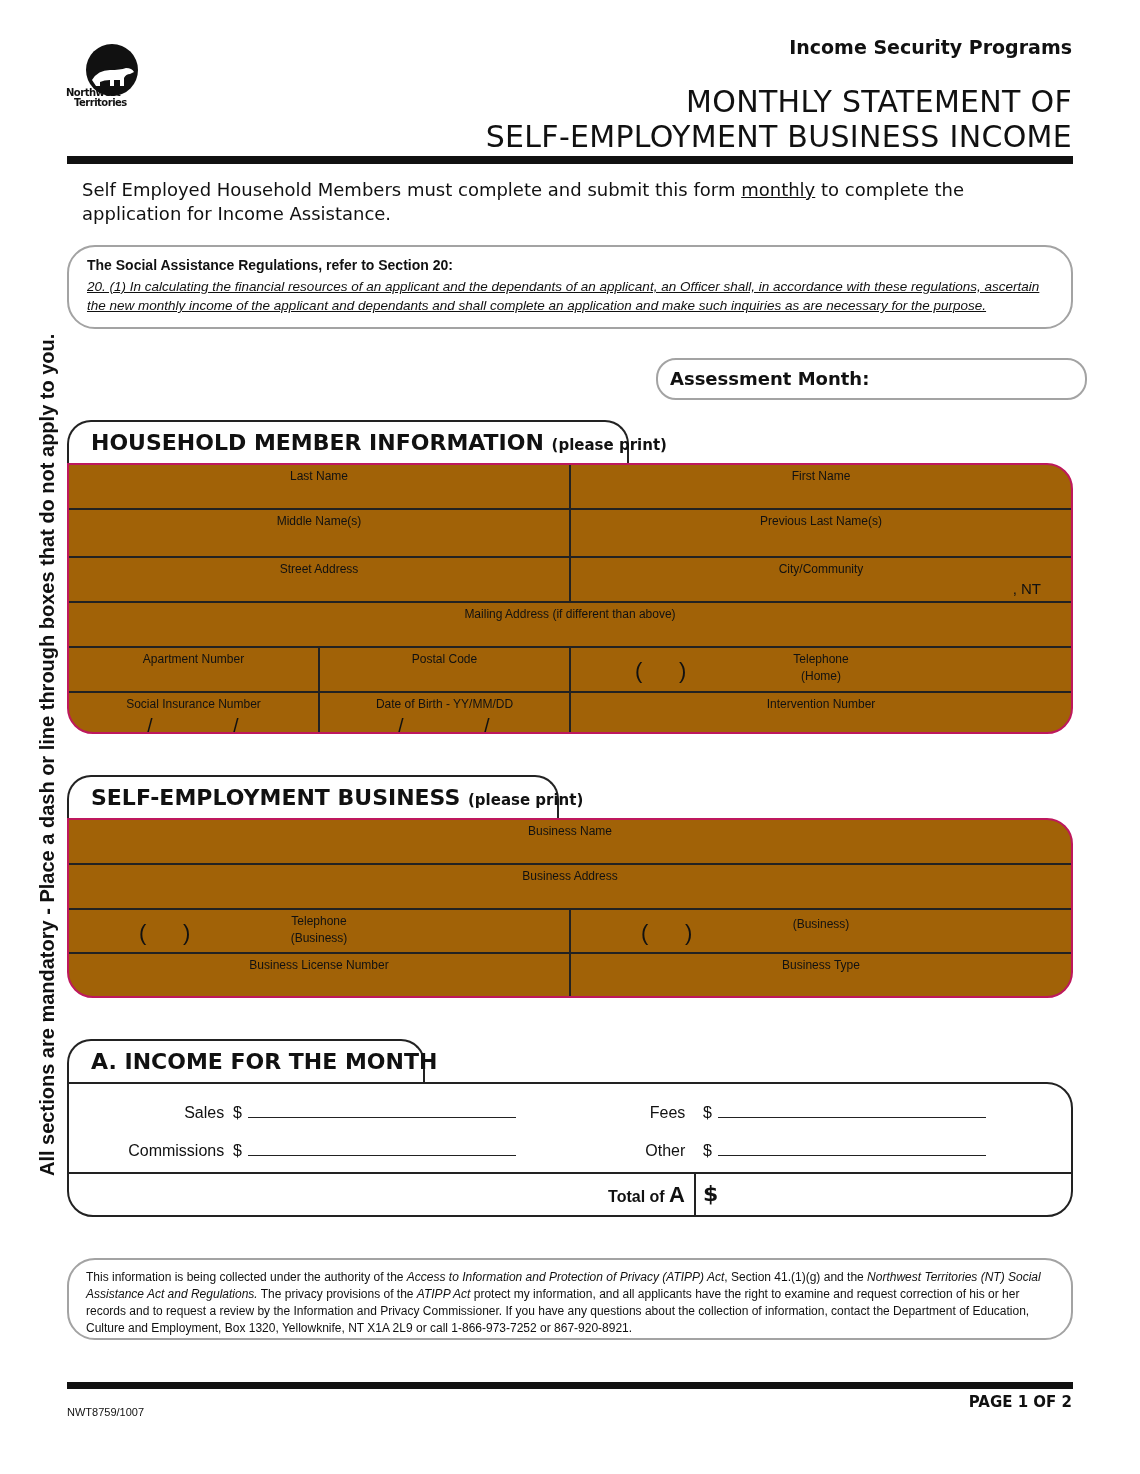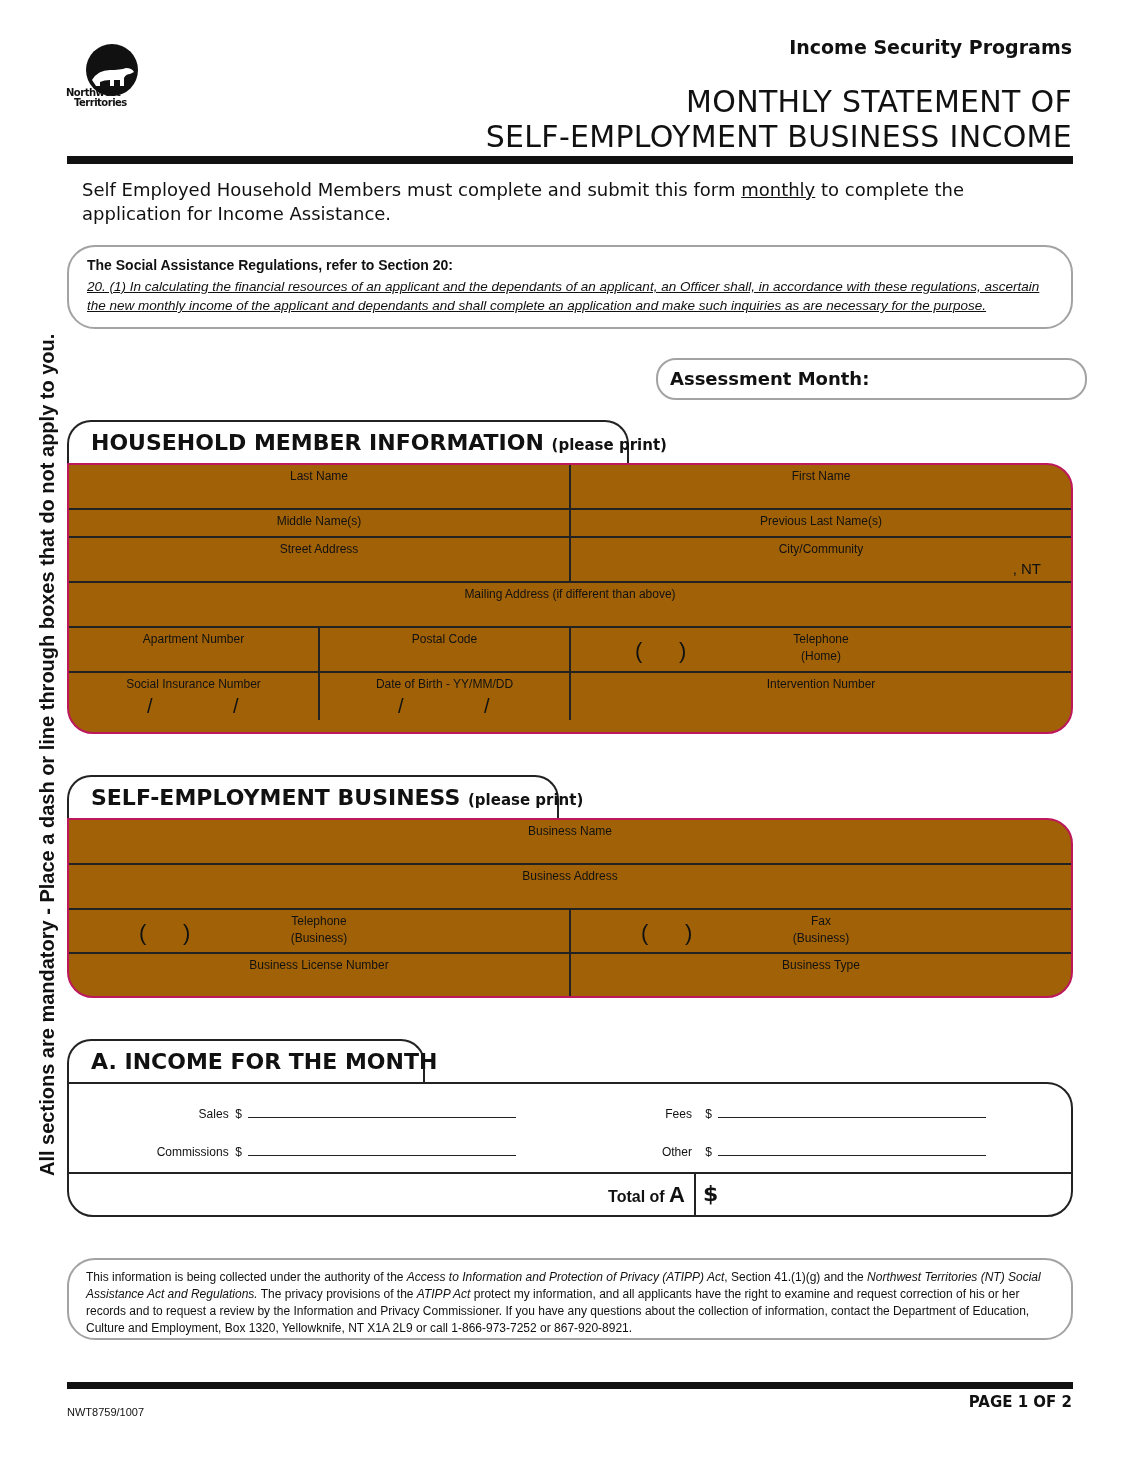--- a/index.html
+++ b/index.html
@@ -35,21 +35,21 @@
   .form-box .row { display: flex; border-bottom: 2px solid #222; }
   .form-box .row:last-child { border-bottom: none; }
   .cell { position: relative; border-right: 2px solid #222; padding: 4px 8px; font-size: 12px; font-family: "Liberation Sans", sans-serif; }
   .cell:last-child { border-right: none; }
   .cell .lbl { display: block; }
   .slash { position: absolute; bottom: 2px; font-size: 20px; }
   .paren { position: absolute; font-size: 22px; }
 
   
   .income-box { border: 2px solid #222; border-radius: 0 26px 26px 26px; background: #fff; }
-  .inc-line { position: absolute; font-size: 12px; font-family: "Liberation Sans", sans-serif; }
+  .inc-line { position: absolute; font-size: 16px; font-family: "Liberation Sans", sans-serif; }
   .inc-line .blank { display: inline-block; width: 268px; border-bottom: 1.5px solid #222; height: 14px; margin-left: 6px; vertical-align: baseline; }
 
   .privacy { left: 67px; top: 1258px; width: 1006px; height: 82px; padding: 9px 17px; font-size: 12px; line-height: 17px; font-family: "Liberation Sans", sans-serif; }
 
   .side-text { left: 36px; top: 1176px; transform-origin: 0 0; transform: rotate(-90deg); font-size: 20px; font-weight: bold; white-space: nowrap; font-family: "Liberation Sans", sans-serif; }
 
   .form-no { left: 67px; top: 1398px; font-size: 11px; font-family: Liberation Sans, sans-serif; margin-top: 8px; }
   .page-no { right: 68px; top: 1393px; font-size: 15px; font-weight: bold; }
 </style>
 </head>
@@ -89,21 +89,21 @@
 </div>
 <div class="abs form-box" style="left:67px; top:463px; width:1006px; height:271px;">
   <div class="row" style="height:45px">
     <div class="cell" style="width:502px">
         <span class="lbl">Last Name</span>
       </div>
     <div class="cell" style="flex:1">
         <span class="lbl">First Name</span>
       </div>
   </div>
-  <div class="row" style="height:28px">
+  <div class="row" style="height:48px">
     <div class="cell" style="width:502px">
         <span class="lbl">Middle Name(s)</span>
       </div>
     <div class="cell" style="flex:1">
         <span class="lbl">Previous Last Name(s)</span>
       </div>
   </div>
   <div class="row" style="height:45px">
     <div class="cell" style="width:502px">
         <span class="lbl">Street Address</span>
@@ -163,21 +163,20 @@
         <span class="lbl">Business Address</span>
       </div>
   </div>
   <div class="row" style="height:44px">
     <div class="cell" style="width:502px">
       <span class="lbl">Telephone</span>
       <span class="lbl" style="margin-top:3px">(Business)</span>
       <span class="paren" style="left:70px; top:10px;">(&nbsp;&nbsp;&nbsp;&nbsp;&nbsp;&nbsp;)</span>
     </div>
     <div class="cell" style="flex:1">
-      <span class="lbl">Fax</span>
       <span class="lbl" style="margin-top:3px">(Business)</span>
       <span class="paren" style="left:70px; top:10px;">(&nbsp;&nbsp;&nbsp;&nbsp;&nbsp;&nbsp;)</span>
     </div>
   </div>
   <div class="row" style="flex:1; height:57px">
     <div class="cell" style="width:502px">
         <span class="lbl">Business License Number</span>
       </div>
     <div class="cell" style="flex:1">
         <span class="lbl">Business Type</span>

